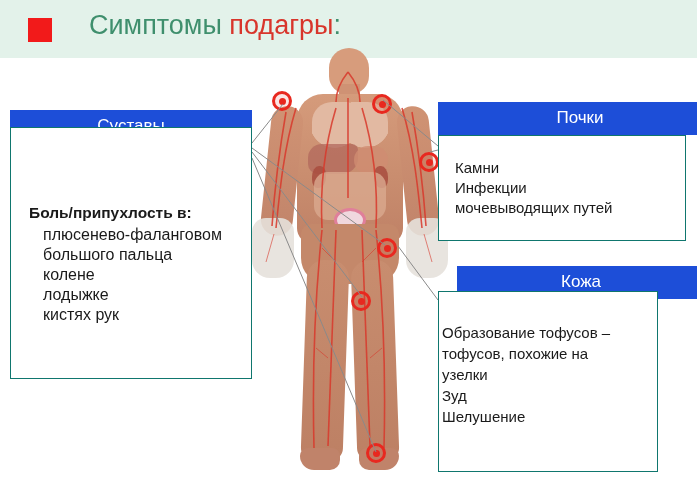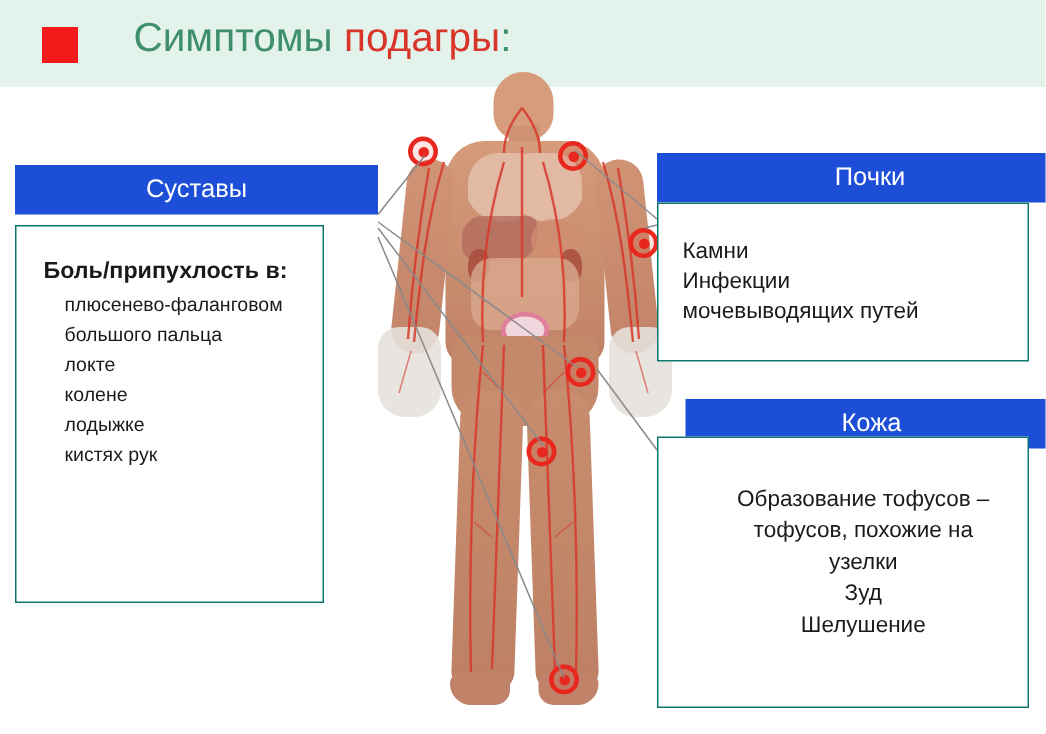--- a/index.html
+++ b/index.html
@@ -221,41 +221,41 @@
     border: 1px solid #0f766e;
     background: #ffffff;
     box-sizing: border-box;
     font-size: 15px;
     color: #1a1a1a;
     line-height: 20px;
   }
 
   
   #joints-header { left: 10px; top: 110px; width: 242px; height: 33px; }
-  #joints-body   { left: 10px; top: 150px; width: 206px; height: 252px; padding: 20px 0 0 18px; }
+  #joints-body   { left: 10px; top: 127px; width: 242px; height: 252px; padding: 75px 0 0 18px; }
   #joints-body .lead {
     font-weight: bold;
     font-size: 15.5px;
     margin-bottom: 2px;
   }
   #joints-body ul {
     list-style: none;
     margin: 0;
     padding: 0 0 0 14px;
   }
-  #joints-body li { font-size: 13px; line-height: 20px; }
+  #joints-body li { font-size: 16px; line-height: 20px; }
 
   
   #kidney-header { left: 438px; top: 102px; width: 284px; height: 33px; }
   #kidney-body   { left: 438px; top: 135px; width: 248px; height: 106px; padding: 22px 0 0 16px; }
   #kidney-body div { font-size: 15px; line-height: 20px; }
 
   
   #skin-header { left: 438px; top: 266px; width: 248px; height: 33px; margin-left: 19px; }
-  #skin-body   { left: 438px; top: 291px; width: 248px; height: 181px; padding: 30px 0 0 27px; text-align: center; }
+  #skin-body   { left: 438px; top: 291px; width: 220px; height: 181px; padding: 30px 0 0 3px; }
   #skin-body div { font-size: 15px; line-height: 21px; }
 </style>
 </head>
 <body>
 
 <div id="header-bar">
   <div id="header-square"></div>
   <div id="header-title"><span>Симптомы </span><span class="hl">подагры</span><span>:</span></div>
 </div>
 
@@ -327,21 +327,20 @@
 </svg>
 
 <div class="panel-header" id="joints-header">
   <span>Суставы</span>
 </div>
 <div class="panel-body" id="joints-body">
   <div class="lead">Боль/припухлость в:</div>
   <ul>
     <li>плюсенево-фаланговом</li>
     <li>большого пальца</li>
-    <li>локте</li>
     <li>колене</li>
     <li>лодыжке</li>
     <li>кистях рук</li>
   </ul>
 </div>
 
 <div class="panel-header" id="kidney-header">
   <span>Почки</span>
 </div>
 <div class="panel-body" id="kidney-body">

